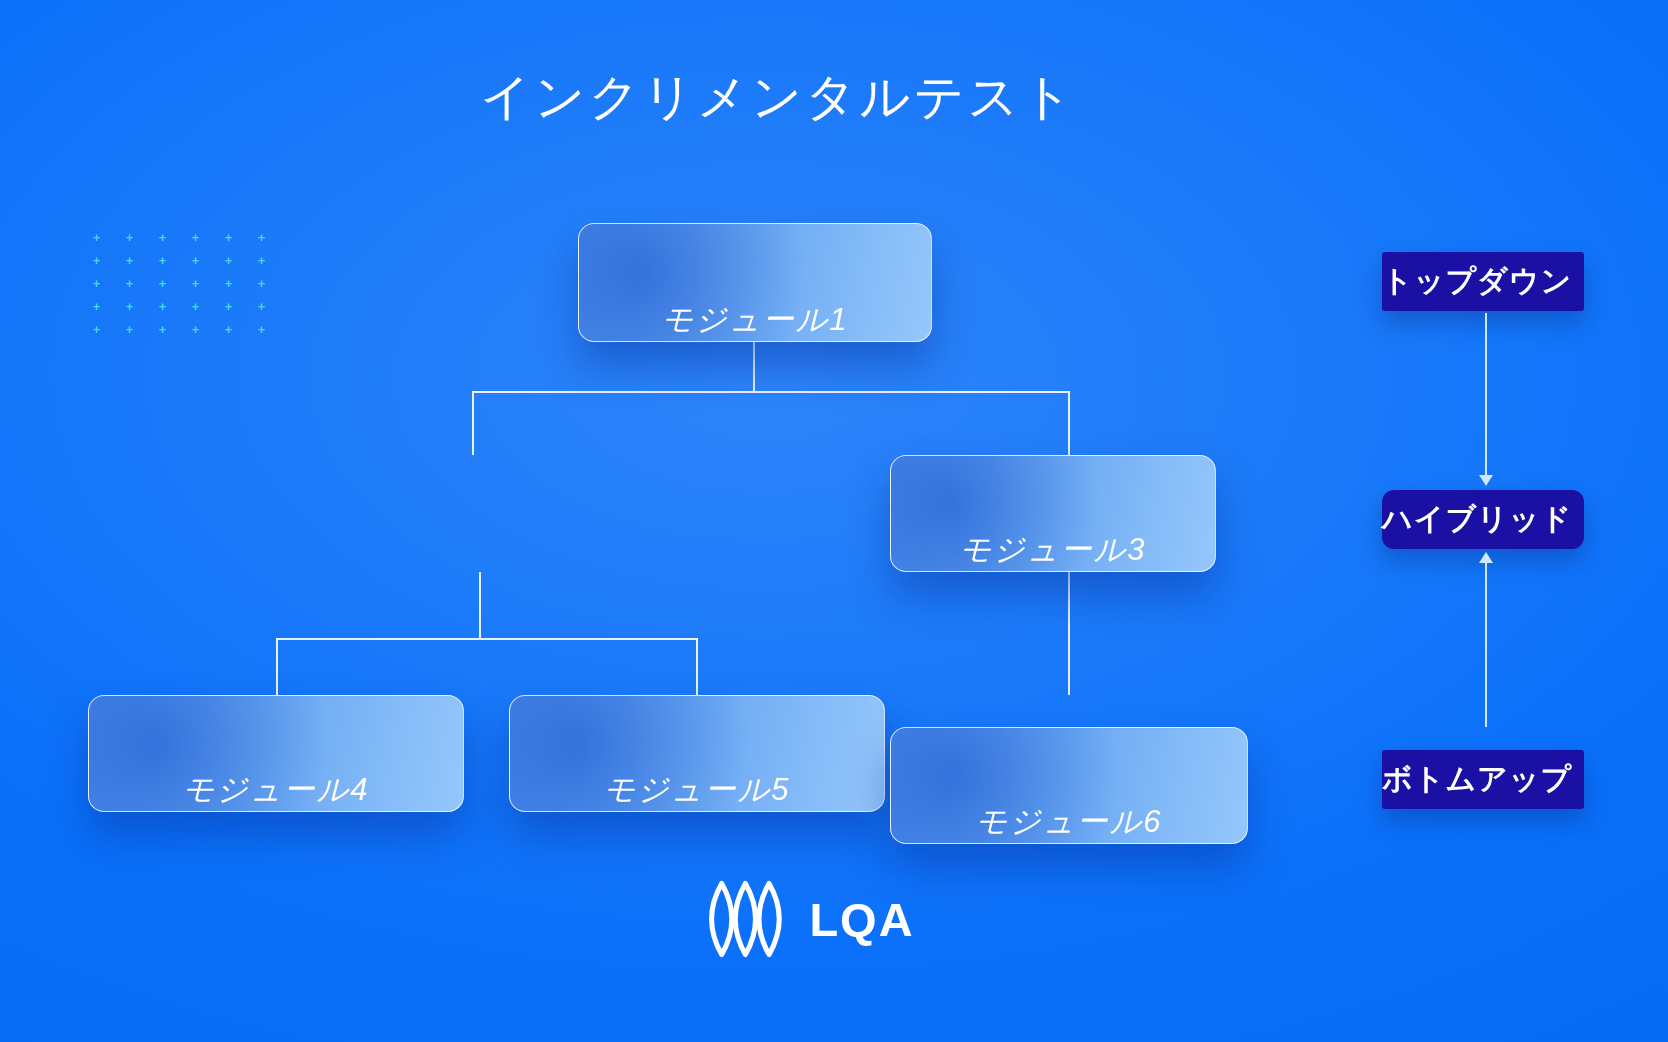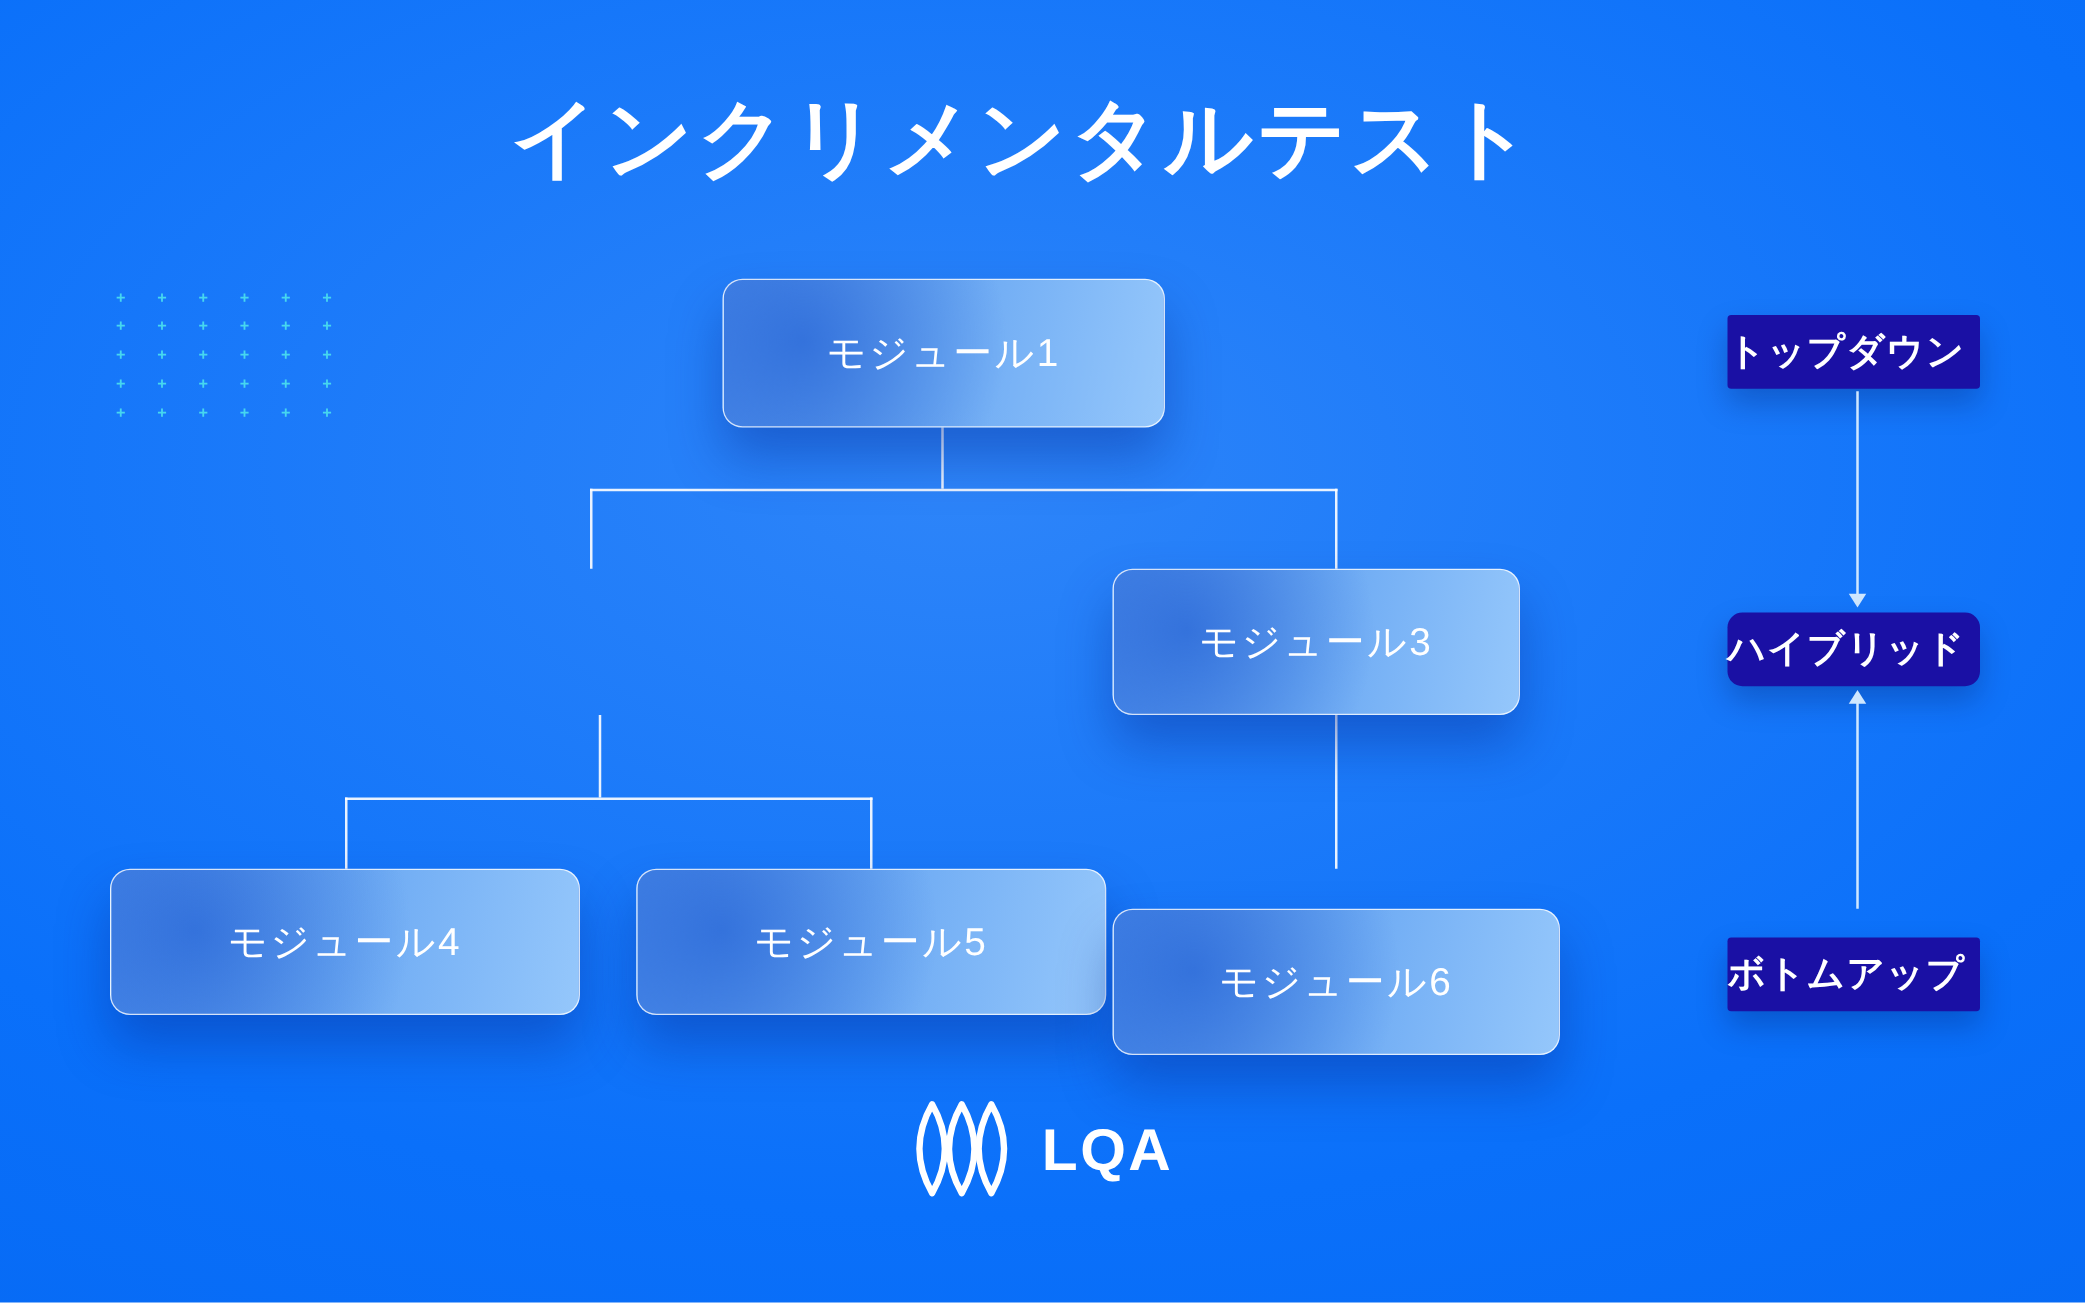--- a/index.html
+++ b/index.html
@@ -13,42 +13,43 @@
   body{font-family:"Liberation Sans","DejaVu Sans",sans-serif;}
   .canvas{
     position:relative;
     width:1668px;height:1042px;
     overflow:hidden;
     background:
       radial-gradient(120% 110% at 46% 36%, #2e85f9 0%, var(--bg) 52%, #0263ee 100%);
   }
   .title{
     position:absolute;
-    left:819px;top:64px;
+    left:778px;top:64px;
     transform:translateX(-50%);
     color:#ffffff;
-    font-size:70px;
-    font-weight:700;
+    font-size:50px;
+    font-weight:400;
     letter-spacing:3px;
     white-space:nowrap;
   }
   
   .module{
     position:absolute;
-    display:flex;align-items:center;justify-content:center;
+    display:flex;align-items:flex-end;justify-content:center;
     border:1.5px solid rgba(255,255,255,0.78);
     border-radius:16px;
     background:
       radial-gradient(circle at 18% 42%, rgba(23,84,205,0.55) 0%, rgba(23,84,205,0) 55%),
       linear-gradient(100deg, #4b8ceb 0%, #6aa8f3 48%, #95c7fb 100%);
     box-shadow:0 24px 42px rgba(7,45,150,0.42);
     color:#ffffff;
     font-size:31px;
     font-weight:500;
     letter-spacing:2px;
+    font-style:italic;
   }
   .m1{left:578px;top:223px;width:354px;height:119px;}
   .m2{left:298px;top:455px;width:358px;height:117px;}
   .m3{left:890px;top:455px;width:326px;height:117px;}
   .m4{left:88px; top:695px;width:376px;height:117px;}
   .m5{left:509px;top:695px;width:376px;height:117px;}
   .m6{left:890px;top:695px;width:358px;height:117px;margin-top:32px;}
   
   .line{position:absolute;background:var(--line);}
   .v{width:2px;}
@@ -78,21 +79,21 @@
   .arrow-up::after{top:-10px;border-bottom:11px solid var(--arrow);}
   
   .dot-grid{
     position:absolute;left:80px;top:226px;
     display:grid;grid-template-columns:repeat(6,33px);grid-auto-rows:23px;
     color:var(--dot);font-size:13px;font-weight:700;
   }
   .dot-grid span{display:flex;align-items:center;justify-content:center;}
   
   .logo{
-    position:absolute;left:832px;top:876px;
+    position:absolute;left:808px;top:876px;
     transform:translateX(-50%);
     display:flex;align-items:center;gap:20px;
   }
   .logo svg{display:block;}
   .logo-text{
     color:#ffffff;font-size:47px;font-weight:800;letter-spacing:2px;
   }
 </style>
 </head>
 <body>

